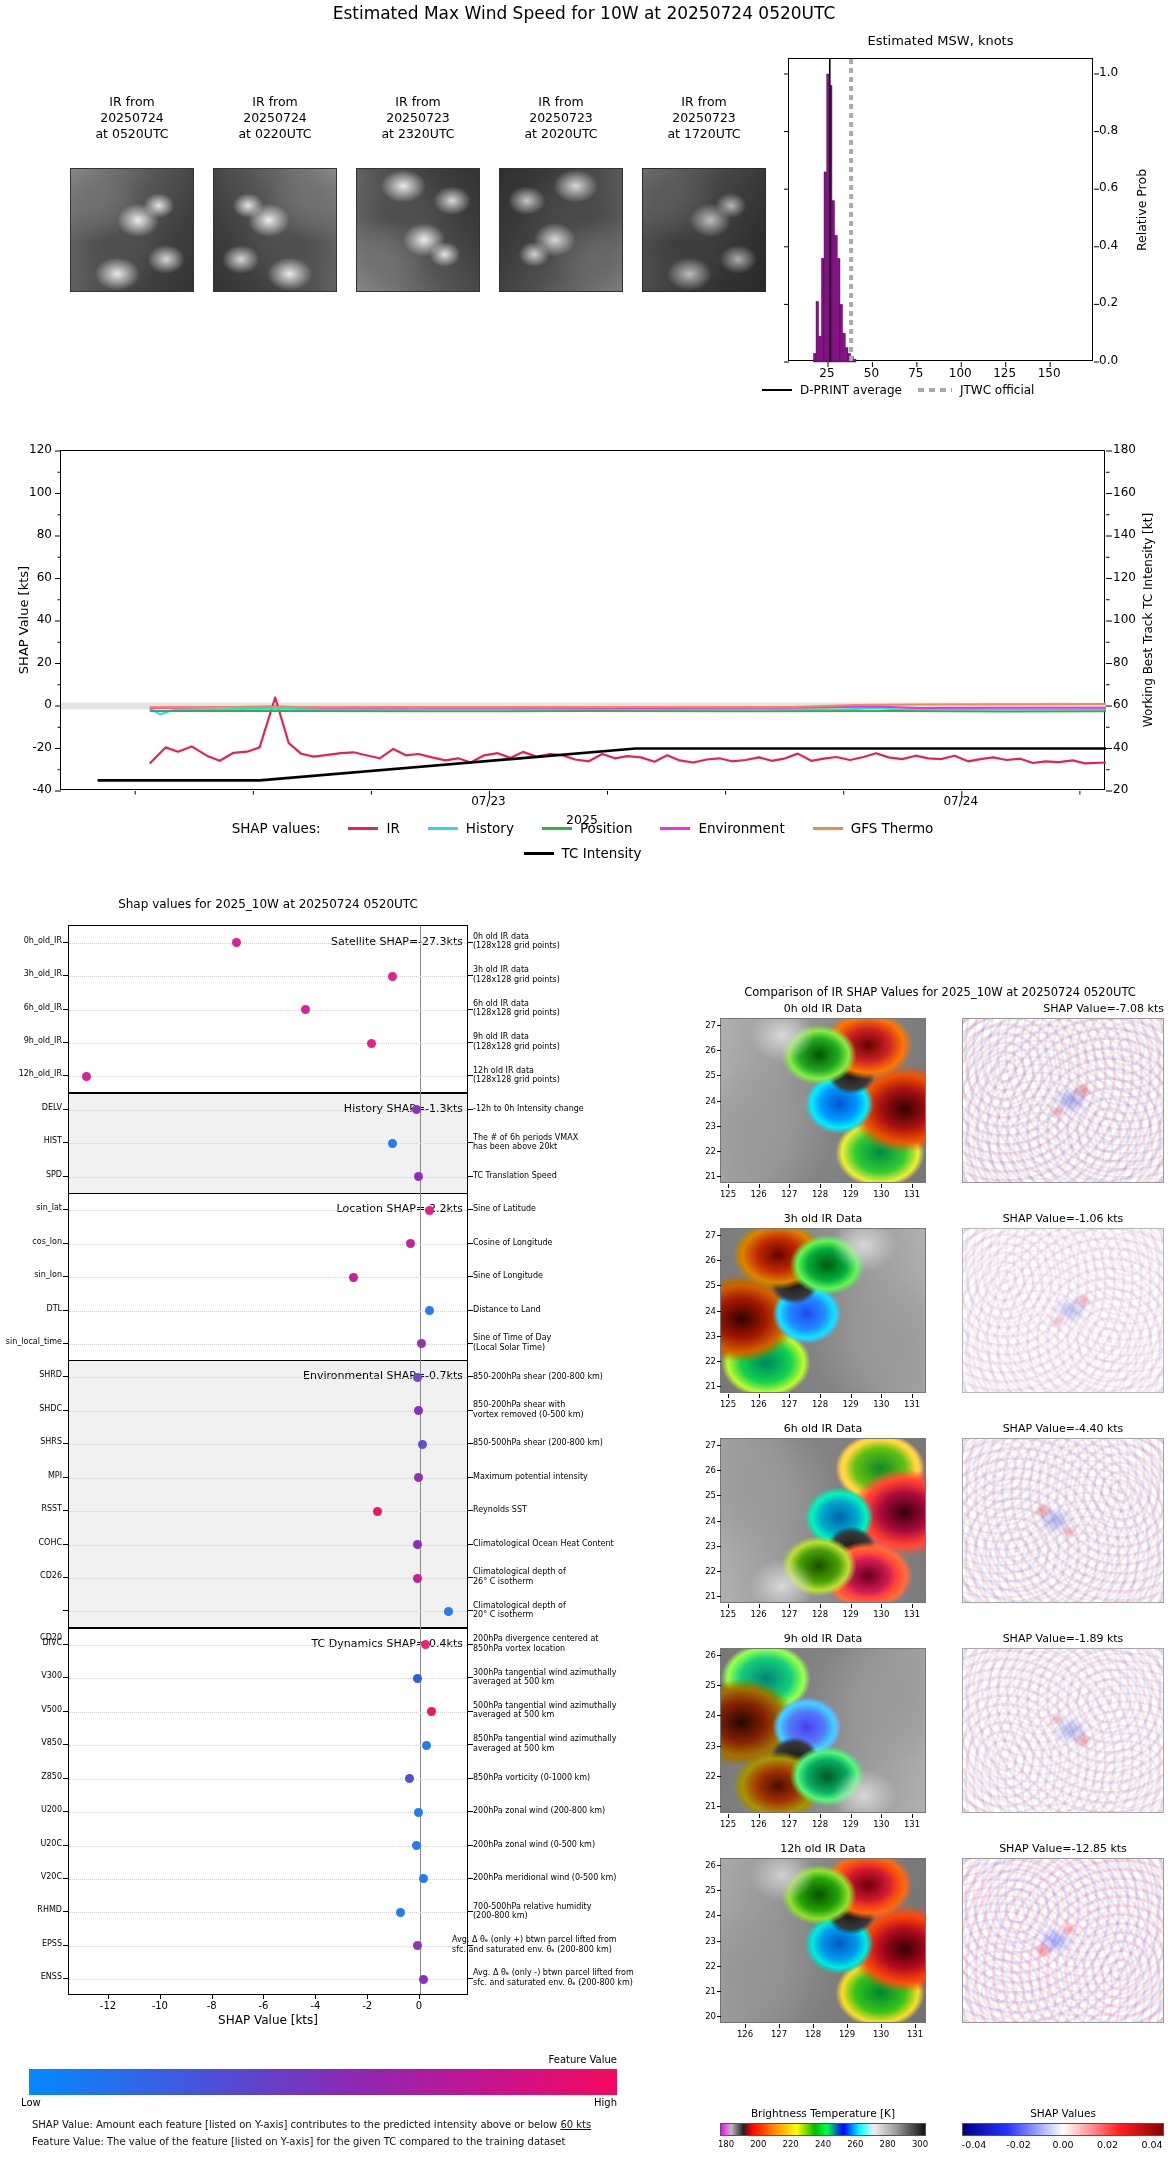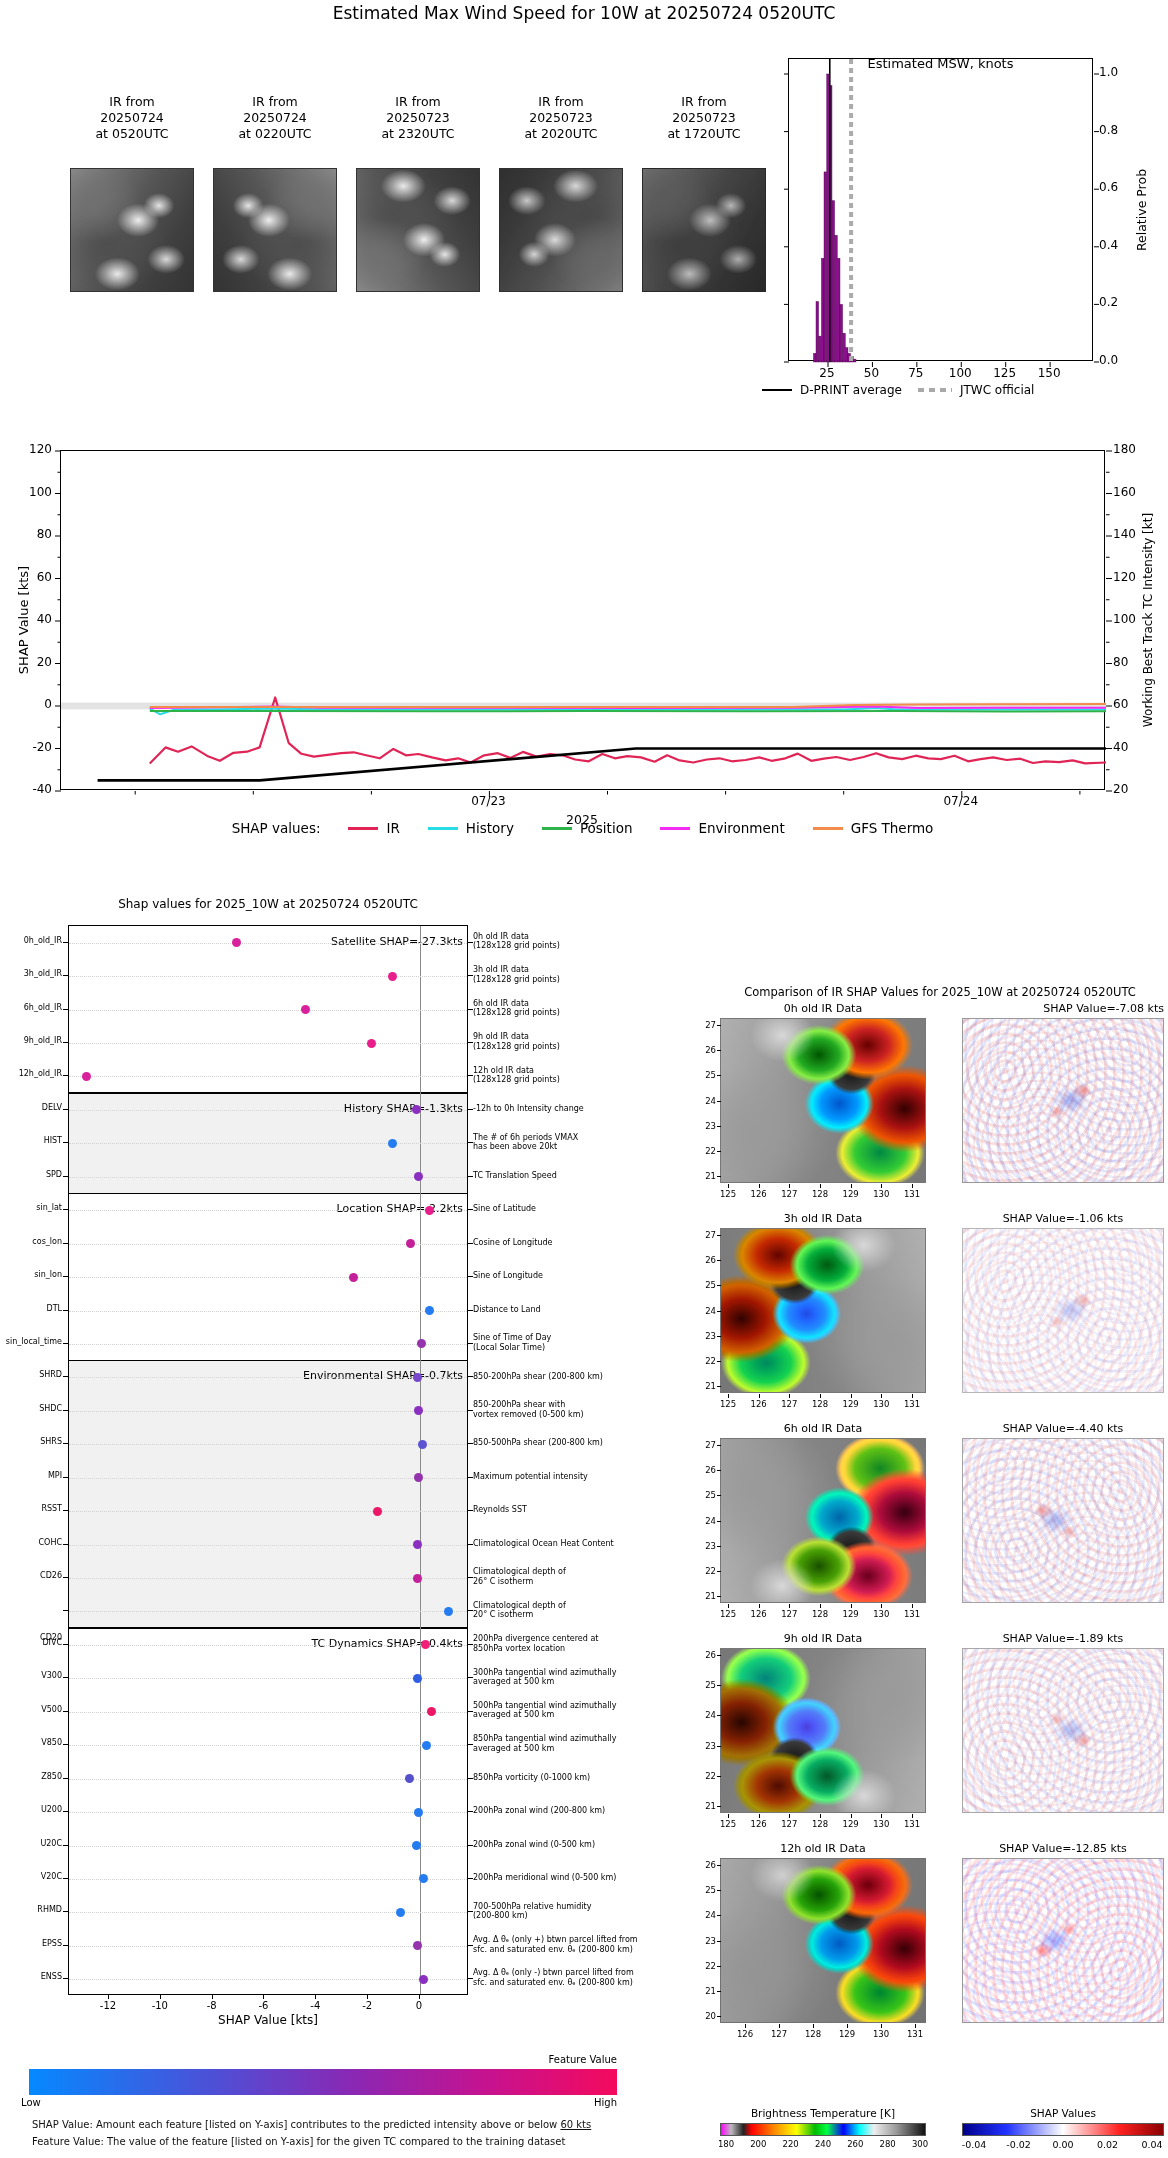--- a/index.html
+++ b/index.html
@@ -2,21 +2,21 @@
 <html><head>
 <meta charset="utf-8">
 <style>
   html,body{margin:0;padding:0;background:#fff;}
   #page{position:relative;width:1168px;height:2158px;background:#fff;overflow:hidden;
         font-family:"DejaVu Sans","Liberation Sans",sans-serif;color:#000;}
   #page div{box-sizing:border-box;}
   .abs{position:absolute;}
   .ctr{text-align:center;}
   .main-title{top:3px;left:0;width:1168px;font-size:17px;}
-  .hist-title{left:788px;top:33px;width:305px;font-size:13px;margin-top:23px;}
+  .hist-title{left:788px;top:33px;width:305px;font-size:13px;}
   .box{position:absolute;border:1px solid #000;}
   svg{overflow:visible;display:block;}
   .rot{transform:rotate(-90deg);transform-origin:0 0;text-align:center;}
   .thumb{position:absolute;width:124px;height:124px;border:1px solid #333;
     background:
      radial-gradient(30px 24px at 55% 42%, #eee, rgba(238,238,238,0) 70%),
      radial-gradient(22px 18px at 72% 30%, #e4e4e4, rgba(228,228,228,0) 70%),
      radial-gradient(26px 20px at 78% 74%, #d8d8d8, rgba(216,216,216,0) 72%),
      radial-gradient(30px 22px at 38% 86%, #eaeaea, rgba(234,234,234,0) 75%),
      radial-gradient(60px 48px at 18% 28%, #707070, rgba(112,112,112,0) 80%),
@@ -205,20 +205,26 @@
         <span class="sw" style="background: rgb(46, 178, 74);"></span>
         <span>Position</span>
       </span>
       <span class="legend-item">
         <span class="sw" style="background: rgb(243, 43, 243);"></span>
         <span>Environment</span>
       </span>
       <span class="legend-item">
         <span class="sw" style="background: rgb(242, 139, 75);"></span>
         <span>GFS Thermo</span>
+      </span>
+    </div>
+  <div id="ts-legend-2" class="legend-row" style="top:845px;">
+      <span class="legend-item">
+        <span class="sw" style="background: rgb(0, 0, 0);"></span>
+        <span>TC Intensity</span>
       </span>
     </div>
 
   <div class="abs ctr" style="left:18px;top:897px;width:500px;font-size:12px;">Shap values for 2025_10W at 20250724 0520UTC</div>
   <div id="dp-box" class="box" style="left:68px;top:925px;width:400px;height:1070px;background:#fff;">
       <div style="position: absolute; top: 8.71875px; font-size: 11px; white-space: nowrap; right: 4px;">Satellite SHAP=-27.3kts</div>
       <div style="position: absolute; left: 0px; top: 167.188px; width: 398px; height: 100.312px; background: rgb(241, 241, 241);"></div>
       <div style="position: absolute; left: 0px; top: 166.387px; width: 398px; height: 1.6px; background: rgb(0, 0, 0);"></div>
       <div style="position: absolute; top: 175.906px; font-size: 11px; white-space: nowrap; right: 4px;">History SHAP=-1.3kts</div>
       <div style="position: absolute; left: 0px; top: 266.7px; width: 398px; height: 1.6px; background: rgb(0, 0, 0);"></div>
@@ -664,21 +670,21 @@
     <div style="position: absolute; left: 63px; top: 1877.97px; width: 5px; height: 1px; background: rgb(0, 0, 0);"></div>
     <div style="position: absolute; left: 473px; top: 1873.07px; width: 235px; font-size: 8px; line-height: 9.5px; white-space: pre-line;">200hPa meridional wind (0-500 km)</div>
     <div style="position: absolute; left: 468px; top: 1877.97px; width: 5px; height: 1px; background: rgb(0, 0, 0);"></div>
     <div style="position: absolute; top: 1905.41px; font-size: 8px; white-space: nowrap; right: 1106px;">RHMD</div>
     <div style="position: absolute; left: 63px; top: 1911.41px; width: 5px; height: 1px; background: rgb(0, 0, 0);"></div>
     <div style="position: absolute; left: 473px; top: 1901.61px; width: 235px; font-size: 8px; line-height: 9.5px; white-space: pre-line;">700-500hPa relative humidity
 (200-800 km)</div>
     <div style="position: absolute; left: 468px; top: 1911.41px; width: 5px; height: 1px; background: rgb(0, 0, 0);"></div>
     <div style="position: absolute; top: 1938.84px; font-size: 8px; white-space: nowrap; right: 1106px;">EPSS</div>
     <div style="position: absolute; left: 63px; top: 1944.84px; width: 5px; height: 1px; background: rgb(0, 0, 0);"></div>
-    <div style="position: absolute; left: 473px; top: 1935.04px; width: 235px; font-size: 8px; line-height: 9.5px; white-space: pre-line;">Avg. Δ θₑ (only +) btwn parcel lifted from
+    <div style="position: absolute; left: 452px; top: 1935.04px; width: 235px; font-size: 8px; line-height: 9.5px; white-space: pre-line;">Avg. Δ θₑ (only +) btwn parcel lifted from
 sfc. and saturated env. θₑ (200-800 km)</div>
     <div style="position: absolute; left: 468px; top: 1944.84px; width: 5px; height: 1px; background: rgb(0, 0, 0);"></div>
     <div style="position: absolute; top: 1972.28px; font-size: 8px; white-space: nowrap; right: 1106px;">ENSS</div>
     <div style="position: absolute; left: 63px; top: 1978.28px; width: 5px; height: 1px; background: rgb(0, 0, 0);"></div>
     <div style="position: absolute; left: 473px; top: 1968.48px; width: 235px; font-size: 8px; line-height: 9.5px; white-space: pre-line;">Avg. Δ θₑ (only -) btwn parcel lifted from
 sfc. and saturated env. θₑ (200-800 km)</div>
     <div style="position: absolute; left: 468px; top: 1978.28px; width: 5px; height: 1px; background: rgb(0, 0, 0);"></div>
     <div style="position: absolute; left: 107.96px; top: 1995px; width: 1px; height: 4px; background: rgb(0, 0, 0);"></div>
     <div style="position: absolute; left: 91.96px; top: 2000px; width: 32px; text-align: center; font-size: 10px;">-12</div>
     <div style="position: absolute; left: 159.8px; top: 1995px; width: 1px; height: 4px; background: rgb(0, 0, 0);"></div>

